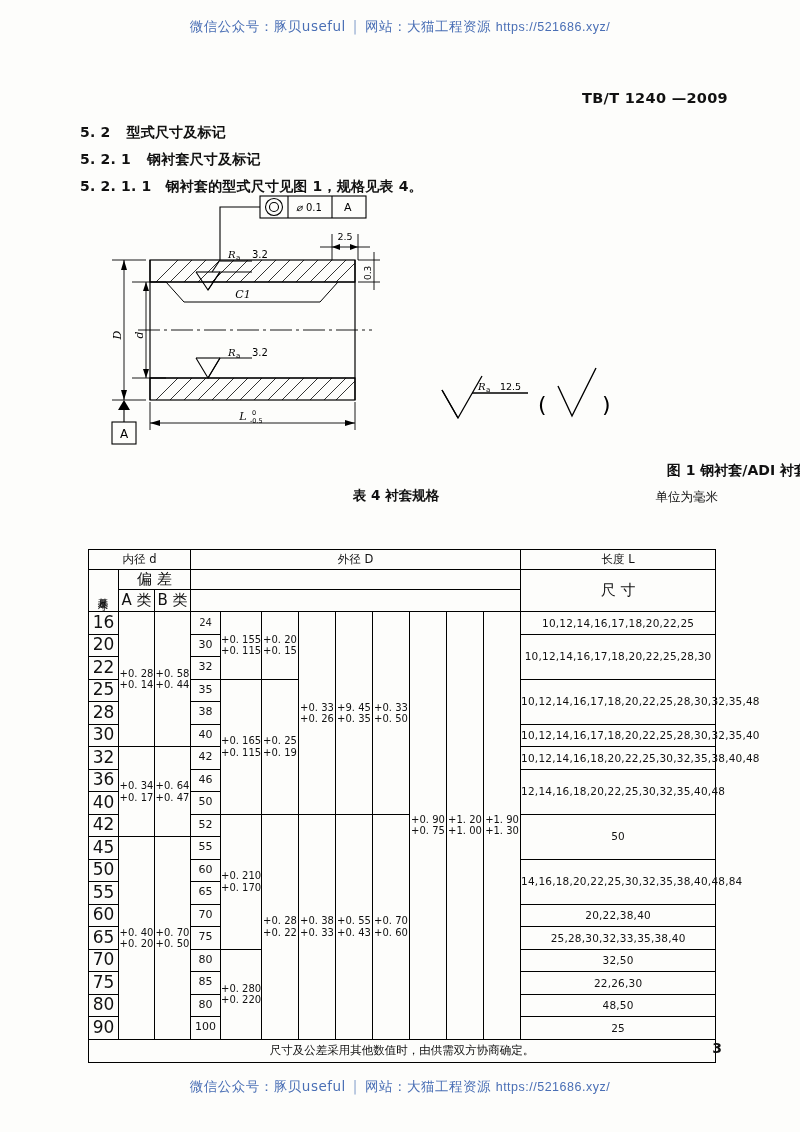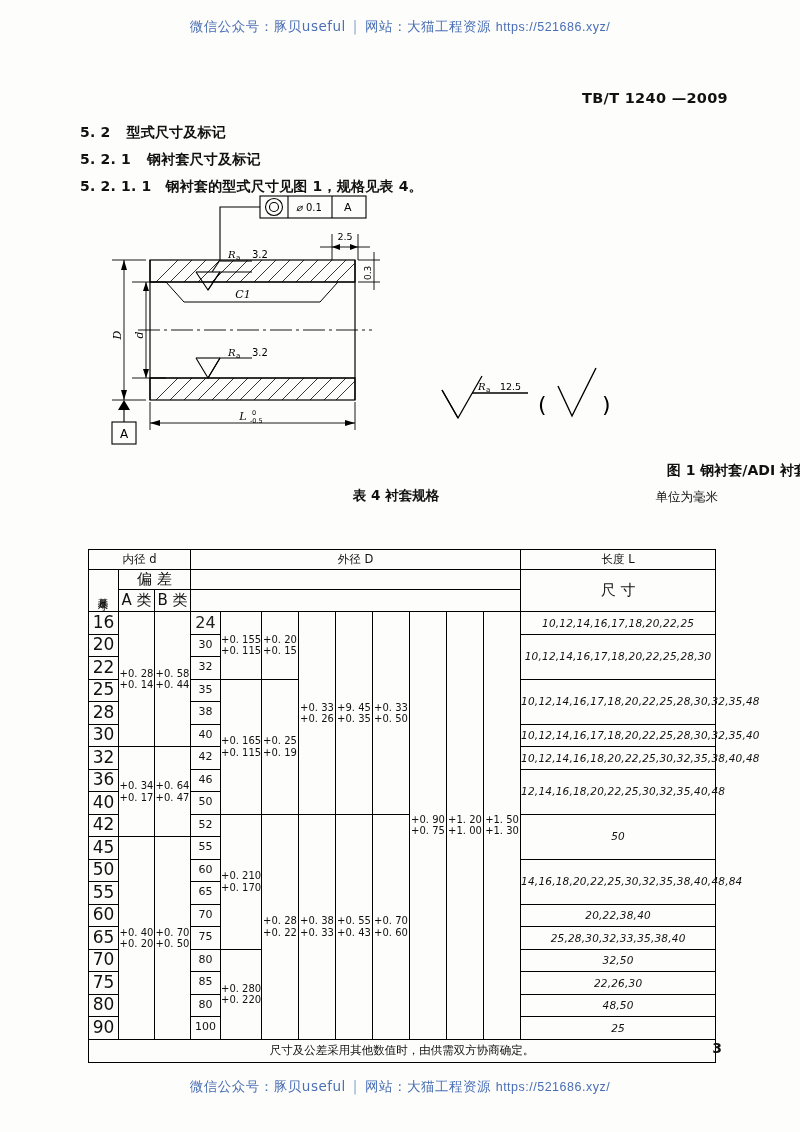--- a/index.html
+++ b/index.html
@@ -85,26 +85,26 @@
     letter-spacing:1px;
     white-space:nowrap;
     line-height:1;
     padding:2px 0;
   }
   .cell-d   { width:30px; font-size:17px; height:21.5px; }
   .cell-tol { width:36px; }
   .cell-D   { width:30px; font-size:11px; }
   .tol2 { font-size:10px; line-height:1.12; white-space:nowrap; }
   .tol2 span { display:block; }
-  .cell-L { font-size:10.5px; letter-spacing:.2px; white-space:nowrap;font-style:italic; }
+  .cell-L { font-size:10.5px; letter-spacing:.2px; white-space:nowrap; }
   .note-row td {
     text-align:left; padding:5px 0 5px 18px;
     font-size:11.5px; height:22px;
   }
-  .clip-top { font-size:16px; color:#222; }
+  .clip-top { font-size:10px; color:#222; }
 
   
   .page-no {
     position:absolute; right:78px; top:1040px;
     font-weight:bold; font-size:14px;
   }
 </style>
 </head>
 <body>
 
@@ -335,21 +335,21 @@
             <td class="cell-tol" rowspan="6"><span class="tol2"><span>+0. 28</span><span>+0. 14</span></span></td>
             <td class="cell-tol" rowspan="6"><span class="tol2"><span>+0. 58</span><span>+0. 44</span></span></td>
             <td class="cell-D clip-top">24</td>
             <td class="cell-tol" rowspan="3"><span class="tol2"><span>+0. 155</span><span>+0. 115</span></span></td>
             <td class="cell-tol" rowspan="3"><span class="tol2"><span>+0. 20</span><span>+0. 15</span></span></td>
             <td class="cell-tol" rowspan="9"><span class="tol2"><span>+0. 33</span><span>+0. 26</span></span></td>
             <td class="cell-tol" rowspan="9"><span class="tol2"><span>+9. 45</span><span>+0. 35</span></span></td>
             <td class="cell-tol" rowspan="9"><span class="tol2"><span>+0. 33</span><span>+0. 50</span></span></td>
             <td class="cell-tol" rowspan="19"><span class="tol2"><span>+0. 90</span><span>+0. 75</span></span></td>
             <td class="cell-tol" rowspan="19"><span class="tol2"><span>+1. 20</span><span>+1. 00</span></span></td>
-            <td class="cell-tol" rowspan="19"><span class="tol2"><span>+1. 50</span><span>+1. 30</span></span></td>
+            <td class="cell-tol" rowspan="19"><span class="tol2"><span>+1. 90</span><span>+1. 30</span></span></td>
             <td class="cell-L" rowspan="1">10,12,14,16,17,18,20,22,25</td>
           </tr>
           <tr>
             <td class="cell-d">20</td>
             <td class="cell-D">30</td>
             <td class="cell-L" rowspan="2">10,12,14,16,17,18,20,22,25,28,30</td>
           </tr>
           <tr>
             <td class="cell-d">22</td>
             <td class="cell-D">32</td>

